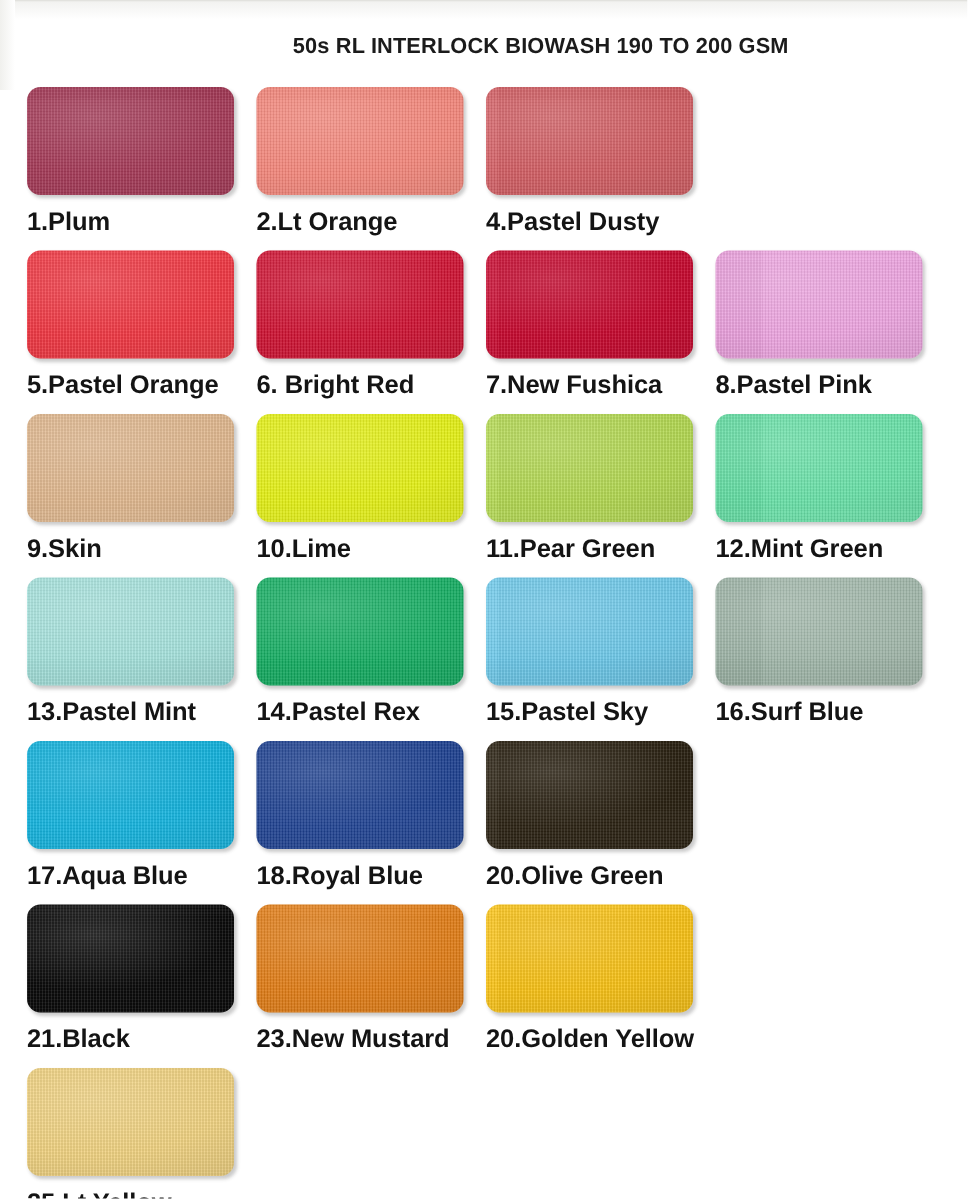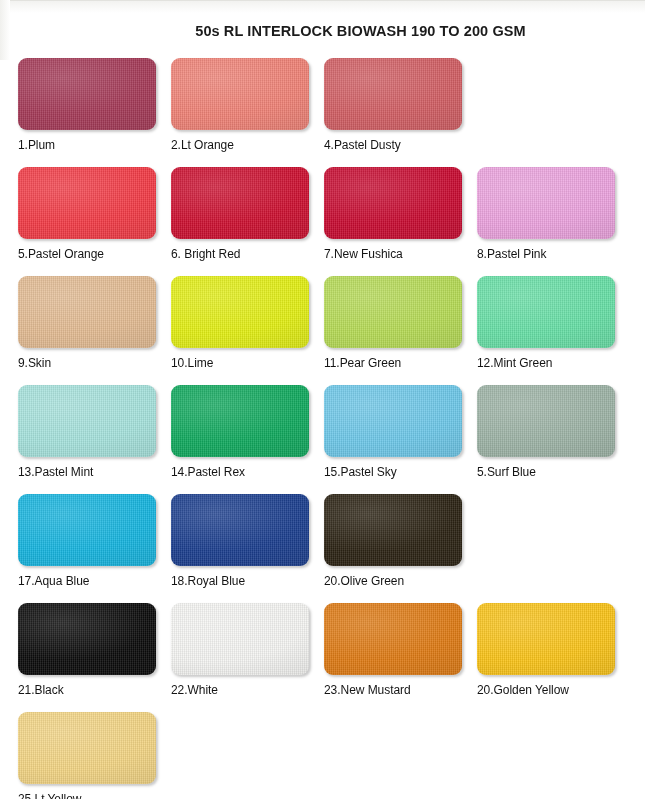--- a/index.html
+++ b/index.html
@@ -104,22 +104,22 @@
     background:
       radial-gradient(115% 95% at 32% 28%,
         rgba(255,255,255,0.13) 0%,
         rgba(255,255,255,0.0) 55%,
         rgba(0,0,0,0.07) 100%);
     pointer-events: none;
   }
 
   .swatch-label {
     margin-top: 8px;
-    font-size: 12px;
-    font-weight: normal;
+    font-size: 17px;
+    font-weight: bold;
     color: #141414;
     white-space: nowrap;
     letter-spacing: -0.05px;
   }
 </style>
 </head>
 <body>
 
 <div id="page"></div>
 <div id="scan-edge-top"></div>
@@ -188,45 +188,41 @@
       <div class="swatch-cell">
         <div class="swatch-chip" style="background: rgb(17, 169, 94);"></div>
         <div class="swatch-label">14.Pastel Rex</div>
       </div>
       <div class="swatch-cell">
         <div class="swatch-chip" style="background: rgb(110, 200, 232);"></div>
         <div class="swatch-label">15.Pastel Sky</div>
       </div>
       <div class="swatch-cell">
         <div class="swatch-chip" style="background: rgb(157, 179, 166);"></div>
-        <div class="swatch-label">5.Surf Blue</div>
+        <div class="swatch-label">16.Surf Blue</div>
       </div>
     </div>
     <div class="swatch-row">
       <div class="swatch-cell">
         <div class="swatch-chip" style="background: rgb(22, 180, 222);"></div>
         <div class="swatch-label">17.Aqua Blue</div>
       </div>
       <div class="swatch-cell">
         <div class="swatch-chip" style="background: rgb(27, 62, 142);"></div>
         <div class="swatch-label">18.Royal Blue</div>
       </div>
       <div class="swatch-cell">
         <div class="swatch-chip" style="background: rgb(43, 34, 19);"></div>
         <div class="swatch-label">20.Olive Green</div>
       </div>
     </div>
     <div class="swatch-row">
       <div class="swatch-cell">
         <div class="swatch-chip" style="background: rgb(11, 11, 11);"></div>
         <div class="swatch-label">21.Black</div>
-      </div>
-      <div class="swatch-cell">
-        <div class="swatch-chip" style="background: rgb(244, 244, 242);"></div>
-        <div class="swatch-label">22.White</div>
       </div>
       <div class="swatch-cell">
         <div class="swatch-chip" style="background: rgb(222, 122, 20);"></div>
         <div class="swatch-label">23.New Mustard</div>
       </div>
       <div class="swatch-cell">
         <div class="swatch-chip" style="background: rgb(249, 195, 25);"></div>
         <div class="swatch-label">20.Golden Yellow</div>
       </div>
     </div>

